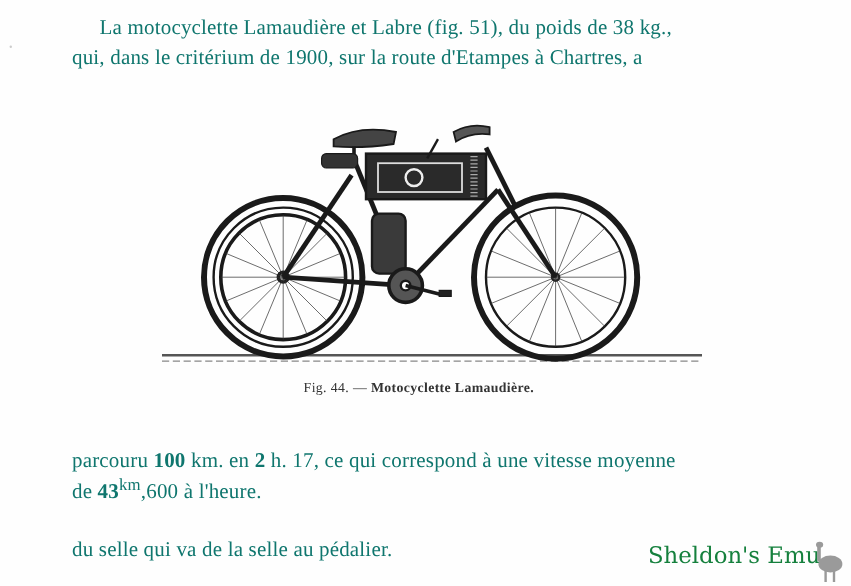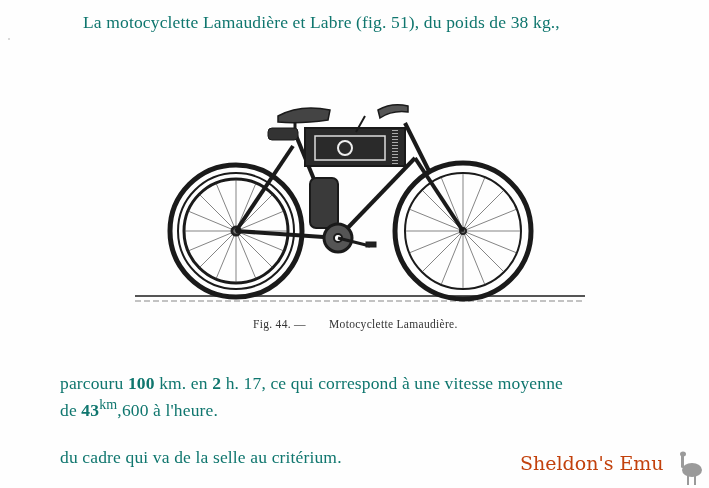--- a/index.html
+++ b/index.html
@@ -17,36 +17,37 @@
   .l4 { left:60px; top:397px; }
   .l5 { left:83px; top:422px; }
   .l6 { left:60px; top:447px; }
   .line b { font-weight:bold; }
   sup { font-size:14px; vertical-align:7px; }
   .caption {
     position:absolute; left:253px; top:318px; white-space:nowrap;
     font-family:"Liberation Serif","DejaVu Serif",serif;
     font-size:11.5px; color:#333; letter-spacing:0.3px;
   }
-  .caption .title { font-weight:normal;margin-left:20px; }
+  .caption .title { font-weight:bold; }
   .figure { position:absolute; left:130px; top:98px; width:460px; height:210px; }
   .watermark {
-    position:absolute; left:520px; top:452px;
-    font-family:"DejaVu Serif",serif; font-size:19px; color:#c2410c;
+    position:absolute; left:540px; top:452px;
+    font-family:"DejaVu Serif",serif; font-size:19px; color:#15803d;
   }
   .emu { position:absolute; left:677px; top:450px; width:28px; height:36px; }
   .speck { position:absolute; left:8px; top:38px; width:2px; height:2px; background:#ccc; border-radius:50%; }
 </style>
 </head>
 <body>
 
 <div class="page">
   <div class="speck"></div>
 
   <div class="line l1">La motocyclette Lamaudière et Labre (fig. 51), du poids de 38 kg.,</div>
+  <div class="line l2">qui, dans le critérium de 1900, sur la route d'Etampes à Chartres, a</div>
 
   <svg class="figure" viewBox="0 0 460 210">
     <g fill="none" stroke="#1a1a1a">
 
       <line x1="5" y1="198" x2="455" y2="198" stroke-width="2" stroke="#555"></line>
       <line x1="5" y1="203" x2="455" y2="203" stroke-width="1" stroke="#888" stroke-dasharray="6 3"></line>
 
       <circle cx="106" cy="133" r="66" stroke-width="5"></circle>
       <circle cx="106" cy="133" r="58" stroke-width="2"></circle>
       <circle cx="106" cy="133" r="52" stroke-width="3"></circle>
@@ -107,21 +108,21 @@
   </svg>
 
   <div class="caption">
     <span>Fig. 44.</span>
     <span>—</span>
     <span class="title">Motocyclette Lamaudière.</span>
   </div>
 
   <div class="line l3"><span>parcouru </span><b>100</b><span> km. en </span><b>2</b><span> h. 17, ce qui correspond à une vitesse moyenne</span></div>
   <div class="line l4"><span>de </span><b>43</b><sup>km</sup><span>,600 à l'heure.</span></div>
-  <div class="line l6">du cadre qui va de la selle au critérium.</div>
+  <div class="line l6">du selle qui va de la selle au pédalier.</div>
 
   <div class="watermark">Sheldon's Emu</div>
   <svg class="emu" viewBox="0 0 28 36">
     <g fill="#9a9a9a">
       <ellipse cx="15" cy="20" rx="10" ry="7"></ellipse>
       <rect x="4" y="4" width="3" height="14" rx="1.5"></rect>
       <ellipse cx="6" cy="4" rx="3" ry="2.5"></ellipse>
       <rect x="10" y="25" width="2" height="10"></rect>
       <rect x="17" y="25" width="2" height="10"></rect>
     </g>

